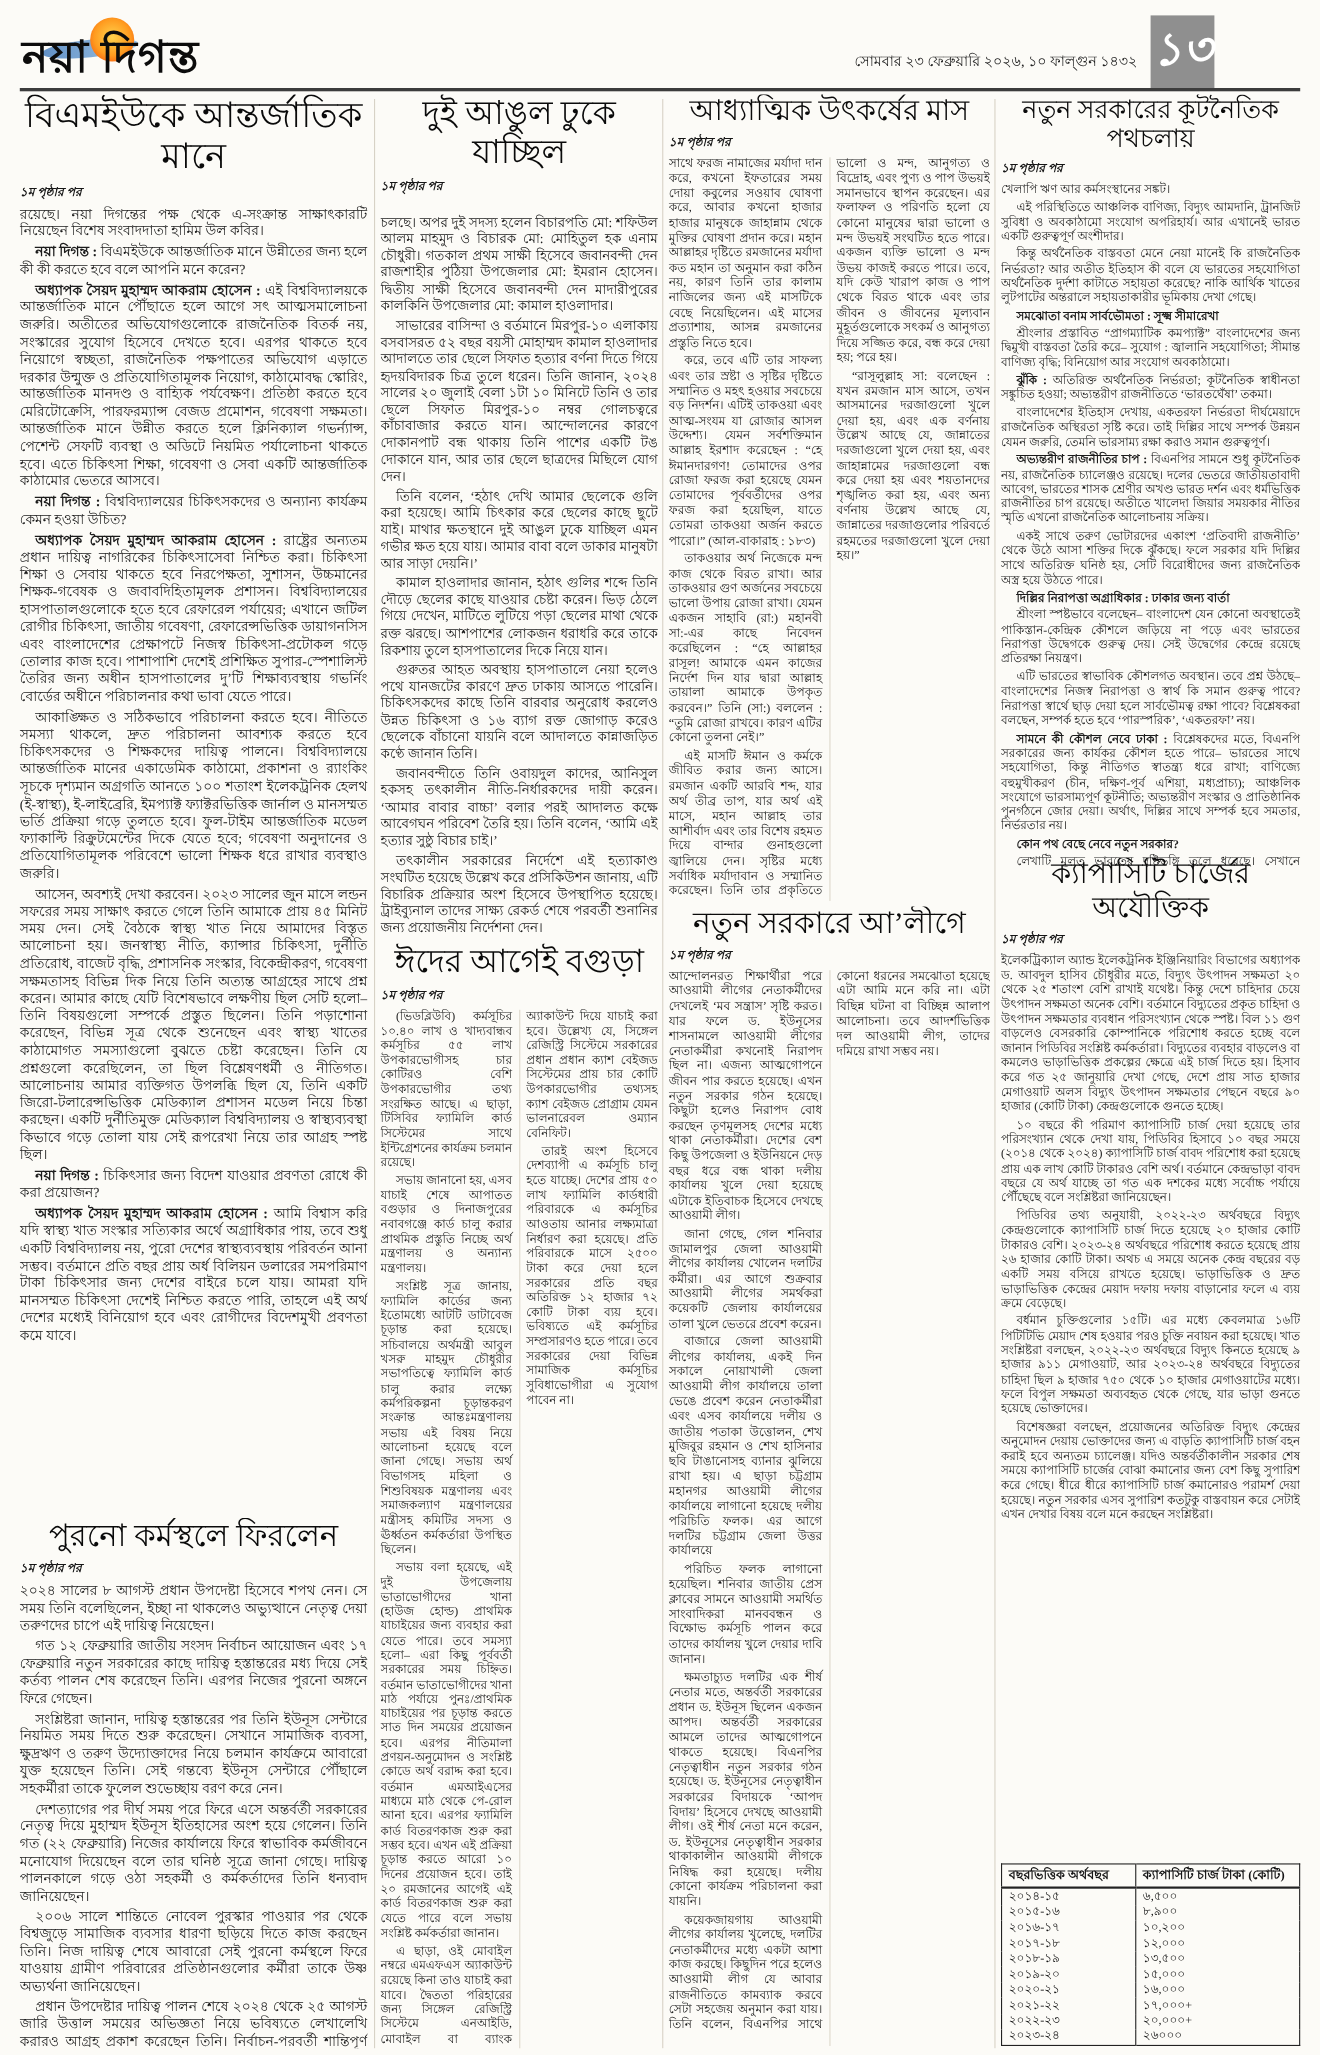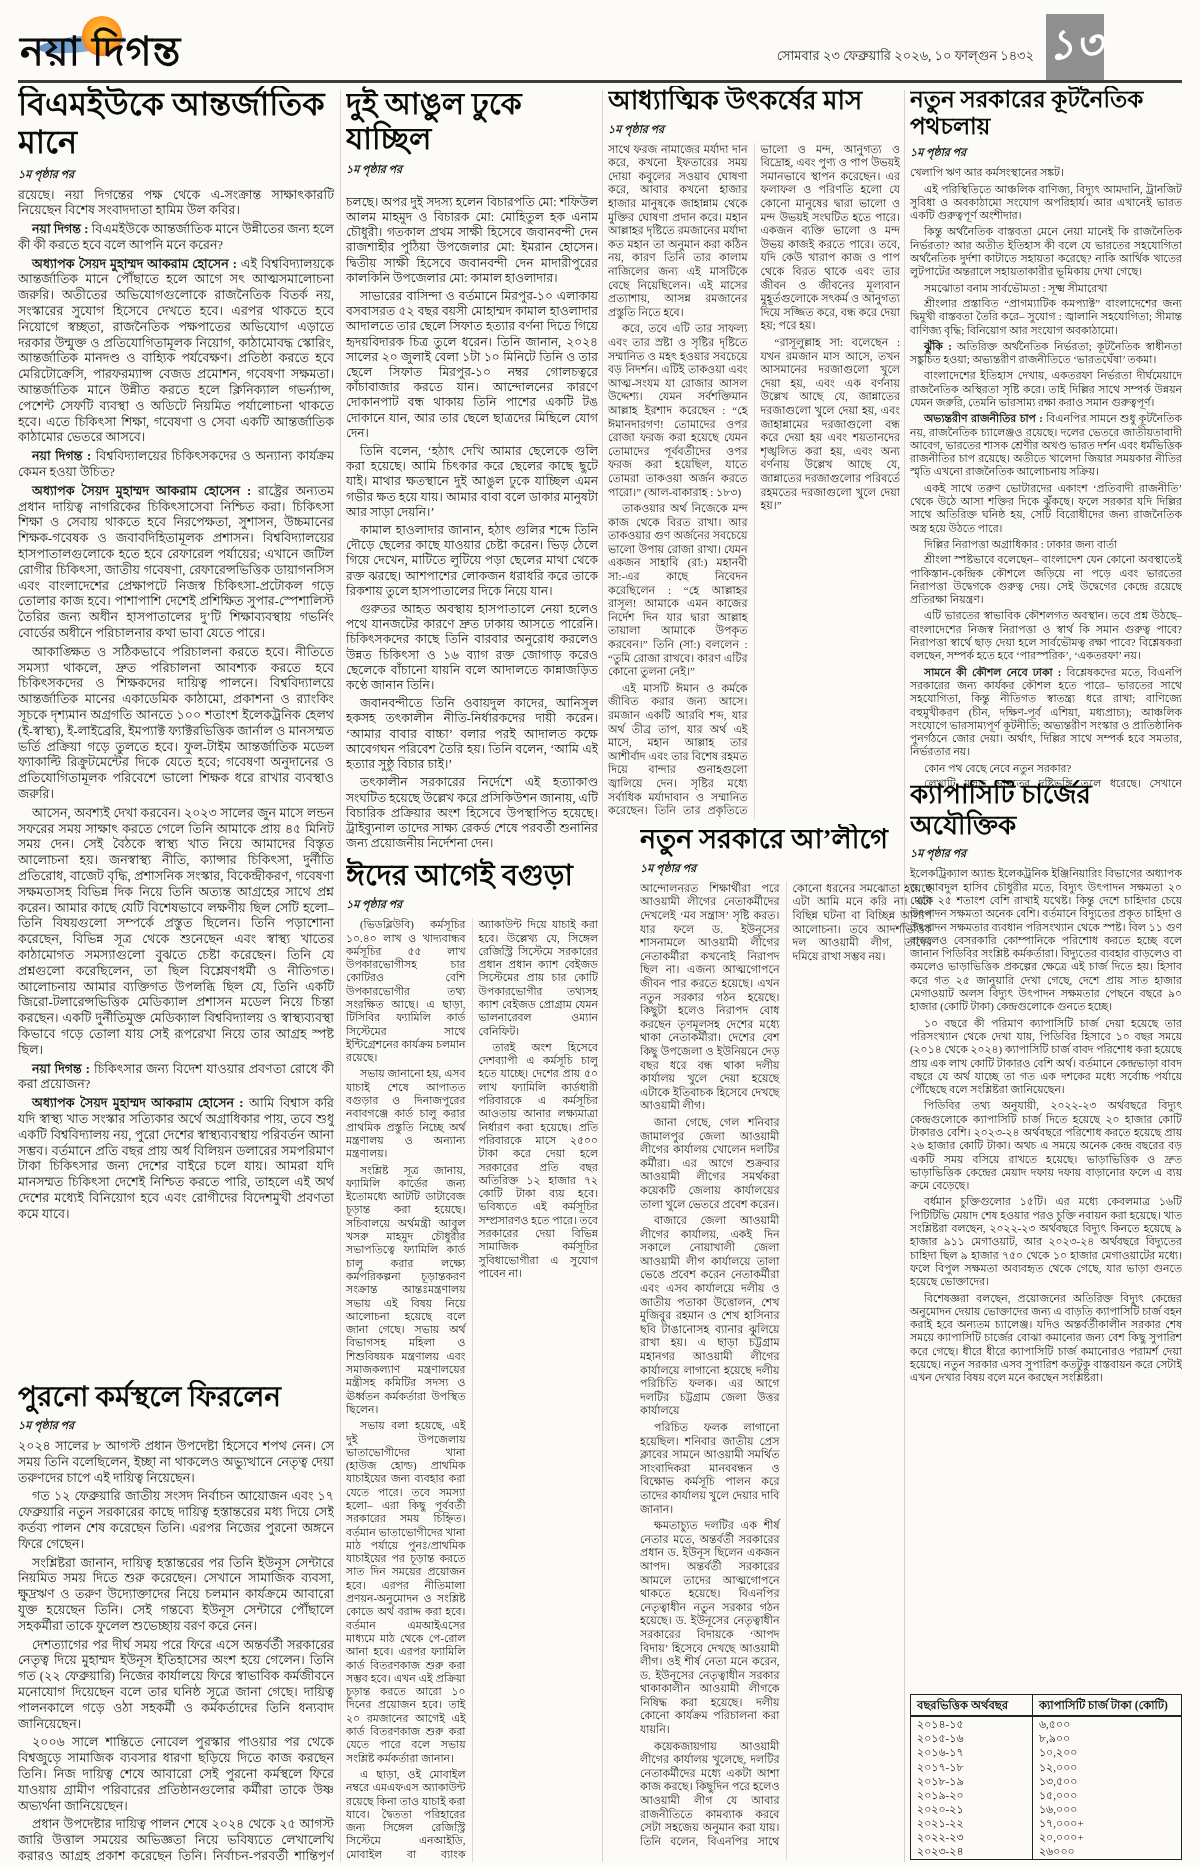--- a/index.html
+++ b/index.html
@@ -18,28 +18,28 @@
   .logo-text{position:relative;font-size:40px;font-weight:800;letter-spacing:1px;color:#0c0c0c;}
   .dateline{position:absolute;right:70px;top:46px;font-size:13px;color:#222;}
   .pagenum{position:absolute;right:0;top:14px;width:58px;height:66px;background:#8f8f8f;
     color:#fff;font-size:42px;font-style:italic;font-weight:700;
     display:flex;align-items:center;justify-content:center;}
   .headrule{position:absolute;left:18px;top:80px;width:1164px;height:3px;background:#3c3c3c;}
   
   .vrule{position:absolute;top:90px;bottom:6px;width:1px;background:#d7d2c6;}
   
   .art{position:absolute;overflow:hidden;}
-  .hl{margin:0 0 4px 0;text-align:left;font-weight:700;line-height:1.18;color:#0a0a0a;
+  .hl{margin:0 0 4px 0;text-align:center;font-weight:400;line-height:1.18;color:#0a0a0a;
       letter-spacing:0;}
   .cont{font-size:11px;font-weight:700;font-style:italic;margin:2px 0 3px 0;}
   .body{text-align:justify;color:#1b1b1b;}
   .body p{margin:0 0 3px 0;text-indent:14px;}
   .body p.first{text-indent:0;}
   .body p b{font-weight:700;}
-  .body p.subhead{font-weight:400;text-indent:14px;margin:2px 0 2px 0;}
+  .body p.subhead{font-weight:700;text-indent:14px;margin:2px 0 2px 0;}
   .cols-2{column-count:2;column-gap:13px;column-rule:1px solid #ddd8cb;column-fill:auto;height:100%;}
   .f-lg{font-size:12.6px;line-height:15.8px;}
   .f-md{font-size:12.2px;line-height:15.2px;margin-top:15px;}
   .f-sm{font-size:11px;line-height:13.6px;}
   .f-xs{font-size:10.8px;line-height:13.3px;}
   
   .tablebox{position:absolute;left:910px;top:1694px;width:272px;height:166px;background:#fcfbf7;}
   .tablebox table{width:100%;height:100%;border-collapse:collapse;font-size:11px;}
   .tablebox th{font-weight:700;text-align:left;padding:3px 6px;border-bottom:2px solid #222;
     font-size:11.5px;line-height:1.25;vertical-align:bottom;}
@@ -131,21 +131,21 @@
       <div class="body f-sm cols-2">
         <p class="first">সাথে ফরজ নামাজের মর্যাদা দান করে, কখনো ইফতারের সময় দোয়া কবুলের সওয়াব ঘোষণা করে, আবার কখনো হাজার হাজার মানুষকে জাহান্নাম থেকে মুক্তির ঘোষণা প্রদান করে। মহান আল্লাহর দৃষ্টিতে রমজানের মর্যাদা কত মহান তা অনুমান করা কঠিন নয়, কারণ তিনি তার কালাম নাজিলের জন্য এই মাসটিকে বেছে নিয়েছিলেন। এই মাসের প্রত্যাশায়, আসন্ন রমজানের প্রস্তুতি নিতে হবে।</p>
         <p>করে, তবে এটি তার সাফল্য এবং তার স্রষ্টা ও সৃষ্টির দৃষ্টিতে সম্মানিত ও মহৎ হওয়ার সবচেয়ে বড় নিদর্শন। এটিই তাকওয়া এবং আত্ম-সংযম যা রোজার আসল উদ্দেশ্য। যেমন সর্বশক্তিমান আল্লাহ ইরশাদ করেছেন : “হে ঈমানদারগণ! তোমাদের ওপর রোজা ফরজ করা হয়েছে যেমন তোমাদের পূর্ববর্তীদের ওপর ফরজ করা হয়েছিল, যাতে তোমরা তাকওয়া অর্জন করতে পারো।” (আল-বাকারাহ : ১৮৩)</p>
         <p>তাকওয়ার অর্থ নিজেকে মন্দ কাজ থেকে বিরত রাখা। আর তাকওয়ার গুণ অর্জনের সবচেয়ে ভালো উপায় রোজা রাখা। যেমন একজন সাহাবি (রা:) মহানবী সা:-এর কাছে নিবেদন করেছিলেন : “হে আল্লাহর রাসূল! আমাকে এমন কাজের নির্দেশ দিন যার দ্বারা আল্লাহ তায়ালা আমাকে উপকৃত করবেন।” তিনি (সা:) বললেন : “তুমি রোজা রাখবে। কারণ এটির কোনো তুলনা নেই।”</p>
         <p>এই মাসটি ঈমান ও কর্মকে জীবিত করার জন্য আসে। রমজান একটি আরবি শব্দ, যার অর্থ তীব্র তাপ, যার অর্থ এই মাসে, মহান আল্লাহ তার আশীর্বাদ এবং তার বিশেষ রহমত দিয়ে বান্দার গুনাহগুলো জ্বালিয়ে দেন। সৃষ্টির মধ্যে সর্বাধিক মর্যাদাবান ও সম্মানিত করেছেন। তিনি তার প্রকৃতিতে ভালো ও মন্দ, আনুগত্য ও বিদ্রোহ, এবং পুণ্য ও পাপ উভয়ই সমানভাবে স্থাপন করেছেন। এর ফলাফল ও পরিণতি হলো যে কোনো মানুষের দ্বারা ভালো ও মন্দ উভয়ই সংঘটিত হতে পারে। একজন ব্যক্তি ভালো ও মন্দ উভয় কাজই করতে পারে। তবে, যদি কেউ খারাপ কাজ ও পাপ থেকে বিরত থাকে এবং তার জীবন ও জীবনের মূল্যবান মুহূর্তগুলোকে সৎকর্ম ও আনুগত্য দিয়ে সজ্জিত করে, বন্ধ করে দেয়া হয়; পরে হয়।</p>
         <p>“রাসূলুল্লাহ সা: বলেছেন : যখন রমজান মাস আসে, তখন আসমানের দরজাগুলো খুলে দেয়া হয়, এবং এক বর্ণনায় উল্লেখ আছে যে, জান্নাতের দরজাগুলো খুলে দেয়া হয়, এবং জাহান্নামের দরজাগুলো বন্ধ করে দেয়া হয় এবং শয়তানদের শৃঙ্খলিত করা হয়, এবং অন্য বর্ণনায় উল্লেখ আছে যে, জান্নাতের দরজাগুলোর পরিবর্তে রহমতের দরজাগুলো খুলে দেয়া হয়।”</p>
       </div>
     </div>
 </article>
 
-<article class="art" style="left:640px;top:824px;width:292px;height:1038px">
+<article class="art" style="left:608px;top:824px;width:292px;height:1038px">
   <h2 class="hl" style="font-size:27px">নতুন সরকারে আ’লীগে</h2>
   <div class="cont">১ম পৃষ্ঠার পর</div>
   <div style="height:978px">
       <div class="body f-sm cols-2">
         <p class="first">আন্দোলনরত শিক্ষার্থীরা পরে আওয়ামী লীগের নেতাকর্মীদের দেখলেই ‘মব সন্ত্রাস’ সৃষ্টি করত। যার ফলে ড. ইউনূসের শাসনামলে আওয়ামী লীগের নেতাকর্মীরা কখনোই নিরাপদ ছিল না। এজন্য আত্মগোপনে জীবন পার করতে হয়েছে। এখন নতুন সরকার গঠন হয়েছে। কিছুটা হলেও নিরাপদ বোধ করছেন তৃণমূলসহ দেশের মধ্যে থাকা নেতাকর্মীরা। দেশের বেশ কিছু উপজেলা ও ইউনিয়নে দেড় বছর ধরে বন্ধ থাকা দলীয় কার্যালয় খুলে দেয়া হয়েছে এটাকে ইতিবাচক হিসেবে দেখছে আওয়ামী লীগ।</p>
         <p>জানা গেছে, গেল শনিবার জামালপুর জেলা আওয়ামী লীগের কার্যালয় খোলেন দলটির কর্মীরা। এর আগে শুক্রবার আওয়ামী লীগের সমর্থকরা কয়েকটি জেলায় কার্যালয়ের তালা খুলে ভেতরে প্রবেশ করেন।</p>
         <p>বাজারে জেলা আওয়ামী লীগের কার্যালয়, একই দিন সকালে নোয়াখালী জেলা আওয়ামী লীগ কার্যালয়ে তালা ভেঙে প্রবেশ করেন নেতাকর্মীরা এবং এসব কার্যালয়ে দলীয় ও জাতীয় পতাকা উত্তোলন, শেখ মুজিবুর রহমান ও শেখ হাসিনার ছবি টাঙানোসহ ব্যানার ঝুলিয়ে রাখা হয়। এ ছাড়া চট্টগ্রাম মহানগর আওয়ামী লীগের কার্যালয়ে লাগানো হয়েছে দলীয় পরিচিতি ফলক। এর আগে দলটির চট্টগ্রাম জেলা উত্তর কার্যালয়ে</p>
         <p>পরিচিত ফলক লাগানো হয়েছিল। শনিবার জাতীয় প্রেস ক্লাবের সামনে আওয়ামী সমর্থিত সাংবাদিকরা মানববন্ধন ও বিক্ষোভ কর্মসূচি পালন করে তাদের কার্যালয় খুলে দেয়ার দাবি জানান।</p>
         <p>ক্ষমতাচ্যুত দলটির এক শীর্ষ নেতার মতে, অন্তর্বর্তী সরকারের প্রধান ড. ইউনূস ছিলেন একজন আপদ। অন্তর্বর্তী সরকারের আমলে তাদের আত্মগোপনে থাকতে হয়েছে। বিএনপির নেতৃত্বাধীন নতুন সরকার গঠন হয়েছে। ড. ইউনূসের নেতৃত্বাধীন সরকারের বিদায়কে ‘আপদ বিদায়’ হিসেবে দেখছে আওয়ামী লীগ। ওই শীর্ষ নেতা মনে করেন, ড. ইউনূসের নেতৃত্বাধীন সরকার থাকাকালীন আওয়ামী লীগকে নিষিদ্ধ করা হয়েছে। দলীয় কোনো কার্যক্রম পরিচালনা করা যায়নি।</p>
         <p>কয়েকজায়গায় আওয়ামী লীগের কার্যালয় খুলেছে, দলটির নেতাকর্মীদের মধ্যে একটা আশা কাজ করছে। কিছুদিন পরে হলেও আওয়ামী লীগ যে আবার রাজনীতিতে কামব্যাক করবে সেটা সহজেয় অনুমান করা যায়। তিনি বলেন, বিএনপির সাথে কোনো ধরনের সমঝোতা হয়েছে এটা আমি মনে করি না। এটা বিছিন্ন ঘটনা বা বিচ্ছিন্ন আলাপ আলোচনা। তবে আদর্শভিত্তিক দল আওয়ামী লীগ, তাদের দমিয়ে রাখা সম্ভব নয়।</p>

